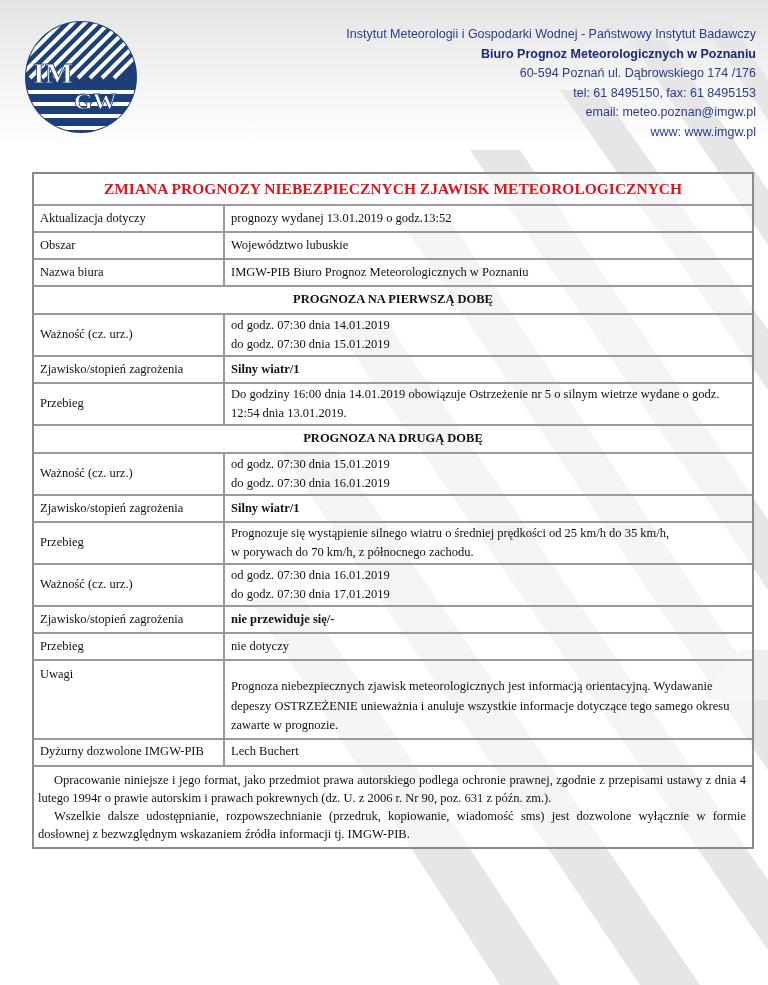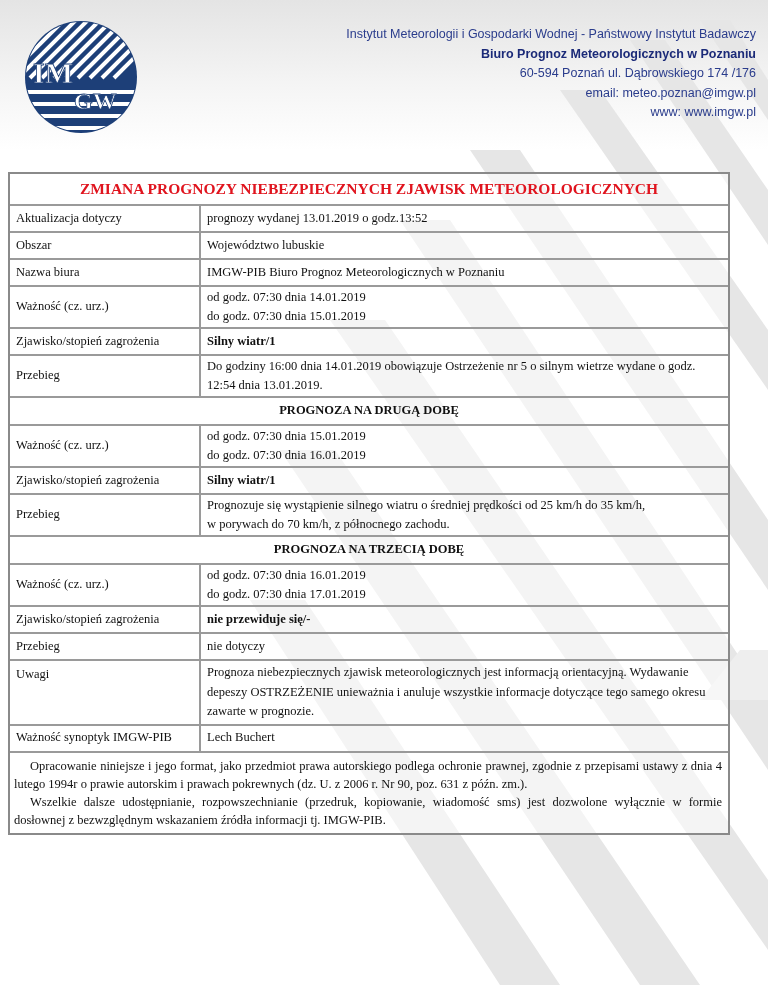--- a/index.html
+++ b/index.html
@@ -19,21 +19,21 @@
   .logo {
     position: absolute; left: 24px; top: 20px; width: 114px; height: 114px; z-index: 2;
   }
   .org {
     position: absolute; right: 12px; top: 25px; z-index: 2;
     font-family: "Liberation Sans", sans-serif; font-size: 12.5px; line-height: 19.5px;
     color: #2a3c8c; text-align: right;
   }
   .org .bold { font-weight: bold; color: #1b2a78; }
   table.doc {
-    position: absolute; left: 8px; top: 172px; width: 722px; z-index: 2;
+    position: absolute; left: 32px; top: 172px; width: 722px; z-index: 2;
     border-collapse: separate; border-spacing: 0;
     border: 2px solid #8a8a8a;
     font-family: "Liberation Serif", serif; font-size: 12.5px; color: #111;
   }
   table.doc td {
     border: 1px solid #9a9a9a;
     border-width: 0 0 2px 0;
     padding: 0 6px;
     vertical-align: middle;
     background: rgba(255,255,255,0.55);
@@ -104,20 +104,21 @@
     </g>
   </g>
   <text x="9" y="63" font-family="Liberation Serif, serif" font-weight="bold" font-size="30" fill="#ffffff" stroke="#1d3f78" stroke-width="0.8">IM</text>
   <text x="50" y="89" font-family="Liberation Serif, serif" font-weight="bold" font-size="24" fill="#ffffff" stroke="#1d3f78" stroke-width="0.8">GW</text>
 </svg>
 
 <div class="org">
   <div>Instytut Meteorologii i Gospodarki Wodnej - Państwowy Instytut Badawczy</div>
   <div class="bold">Biuro Prognoz Meteorologicznych w Poznaniu</div>
   <div>60-594 Poznań ul. Dąbrowskiego 174 /176</div>
+  <div>tel: 61 8495150, fax: 61 8495153</div>
   <div>email: meteo.poznan@imgw.pl</div>
   <div>www: www.imgw.pl</div>
 </div>
 
 <table class="doc">
   <tbody>
       <tr>
     <td colspan="2" class="title-cell">ZMIANA PROGNOZY NIEBEZPIECZNYCH ZJAWISK METEOROLOGICZNYCH</td>
   </tr>
   <tr class="r1">
@@ -126,20 +127,23 @@
   </tr>
   <tr class="r1">
     <td class="lab">Obszar</td>
     <td>Województwo lubuskie</td>
   </tr>
   <tr class="r1">
     <td class="lab">Nazwa biura</td>
     <td>IMGW-PIB Biuro Prognoz Meteorologicznych w Poznaniu</td>
   </tr>
 
+  <tr>
+    <td colspan="2" class="section-cell">PROGNOZA NA PIERWSZĄ DOBĘ</td>
+  </tr>
   <tr class="r2">
     <td class="lab">Ważność (cz. urz.)</td>
     <td>
       <div>od godz. 07:30 dnia 14.01.2019</div>
       <div>do godz. 07:30 dnia 15.01.2019</div>
     </td>
   </tr>
   <tr class="r1">
     <td class="lab">Zjawisko/stopień zagrożenia</td>
     <td class="val-bold">Silny wiatr/1</td>
@@ -164,45 +168,42 @@
     <td class="val-bold">Silny wiatr/1</td>
   </tr>
   <tr class="r2">
     <td class="lab">Przebieg</td>
     <td>
       <div>Prognozuje się wystąpienie silnego wiatru o średniej prędkości od 25 km/h do 35 km/h,</div>
       <div>w porywach do 70 km/h, z północnego zachodu.</div>
     </td>
   </tr>
 
-  <tr>
-    <td colspan="2" class="section-cell">PROGNOZA NA TRZECIĄ DOBĘ</td>
-  </tr>
   <tr class="r2">
     <td class="lab">Ważność (cz. urz.)</td>
     <td>
       <div>od godz. 07:30 dnia 16.01.2019</div>
       <div>do godz. 07:30 dnia 17.01.2019</div>
     </td>
   </tr>
   <tr class="r1">
     <td class="lab">Zjawisko/stopień zagrożenia</td>
     <td class="val-bold">nie przewiduje się/-</td>
   </tr>
   <tr class="r1">
     <td class="lab">Przebieg</td>
     <td>nie dotyczy</td>
   </tr>
 
   <tr class="r3">
     <td class="lab" style="vertical-align: top; padding-top: 4px;">Uwagi</td>
-    <td style="padding-top: 2px; padding-bottom: 2px;">Prognoza niebezpiecznych zjawisk meteorologicznych jest informacją orientacyjną. Wydawanie depeszy OSTRZEŻENIE unieważnia i anuluje wszystkie informacje dotyczące tego samego okresu zawarte w prognozie.</td>
-  </tr>
-  <tr class="r1">
-    <td class="lab">Ważność synoptyk IMGW-PIB</td>
+    <td style="padding-top: 16px; padding-bottom: 2px;">Prognoza niebezpiecznych zjawisk meteorologicznych jest informacją orientacyjną. Wydawanie depeszy OSTRZEŻENIE unieważnia i anuluje wszystkie informacje dotyczące tego samego okresu zawarte w prognozie.</td>
+  </tr>
+  <tr class="r1">
+    <td class="lab">Dyżurny dozwolone IMGW-PIB</td>
     <td>Lech Buchert</td>
   </tr>
 
   <tr>
     <td colspan="2" class="foot">
       <p>Opracowanie niniejsze i jego format, jako przedmiot prawa autorskiego podlega ochronie prawnej, zgodnie z przepisami ustawy z dnia 4 lutego 1994r o prawie autorskim i prawach pokrewnych (dz. U. z 2006 r. Nr 90, poz. 631 z późn. zm.).</p>
       <p>Wszelkie dalsze udostępnianie, rozpowszechnianie (przedruk, kopiowanie, wiadomość sms) jest dozwolone wyłącznie w formie dosłownej z bezwzględnym wskazaniem źródła informacji tj. IMGW-PIB.</p>
     </td>
   </tr>
 </tbody>

